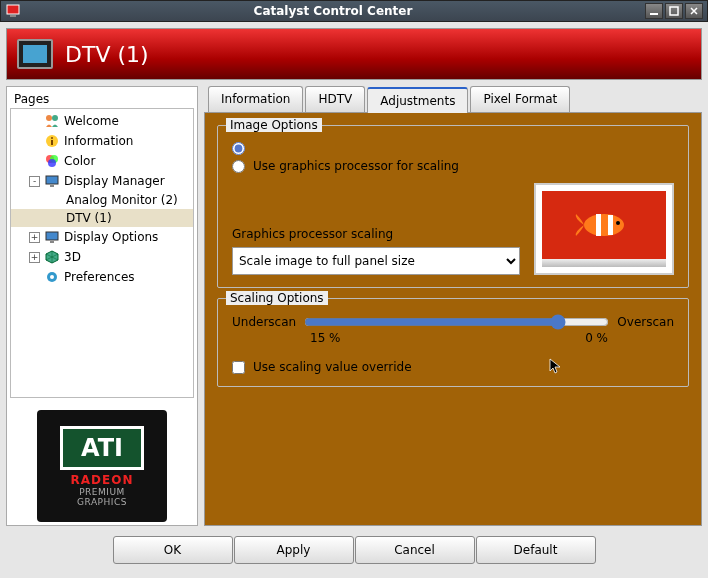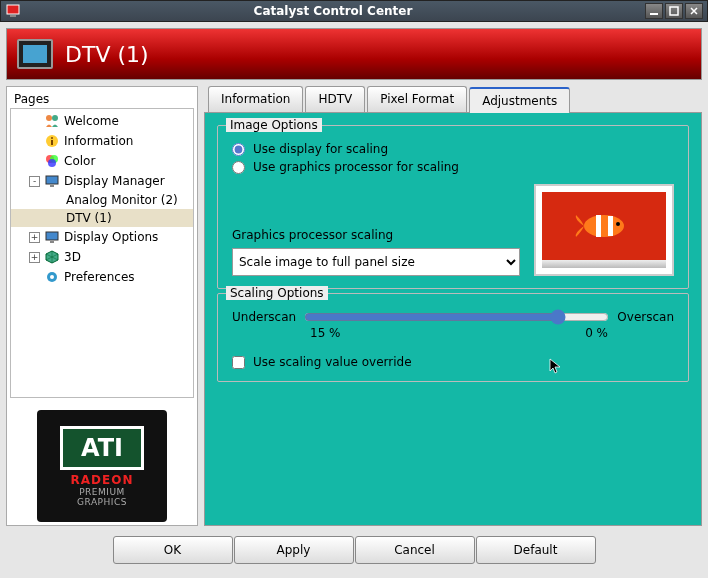--- a/index.html
+++ b/index.html
@@ -33,21 +33,21 @@
 .ati-badge { width:130px; height:112px; margin:12px auto 0; background:#111; border-radius:4px; display:flex; flex-direction:column; align-items:center; justify-content:center; }
 .ati-box { width:84px; height:44px; background:#14532d; display:flex; align-items:center; justify-content:center; color:#fff; font-weight:bold; font-size:24px; border:3px solid #fff; }
 .ati-text { color:#e22; font-weight:bold; letter-spacing:1px; margin-top:3px; font-size:12px; }
 .ati-sub { color:#aaa; font-size:9px; letter-spacing:0.5px; }
 
 .main { flex:1; display:flex; flex-direction:column; }
 .tabs { display:flex; gap:2px; margin-left:4px; }
 .tab { padding:5px 12px; border:1px solid #999; border-bottom:none; background:linear-gradient(#fff,#ddd); cursor:pointer; border-radius:3px 3px 0 0; }
 .tab.active { background:#eee; border-top:2px solid #2a62c9; font-weight:normal; position:relative; top:1px; }
 
-.content { flex:1; border:1px solid #999; background:#14b8a6; padding:12px; display:flex; flex-direction:column; gap:4px; }
+.content { flex:1; border:1px solid #999; background:#a16207; padding:12px; display:flex; flex-direction:column; gap:10px; }
 
 .fieldgroup { border:1px solid #bbb; border-radius:2px; padding:12px 14px; position:relative; }
 .fieldgroup > .legend { position:absolute; top:-8px; left:8px; background:#eee; padding:0 4px; }
 
 .radio-row { display:flex; align-items:center; gap:8px; margin:4px 0; }
 .radio-row input { accent-color:#5577cc; }
 
 .select-row { display:flex; gap:14px; align-items:flex-end; margin-top:10px; }
 .select-col { display:flex; flex-direction:column; gap:6px; flex:1; }
 select { width:100%; height:28px; border:1px solid #999; background:#fff; padding:2px; }
@@ -194,30 +194,29 @@
       <div class="ati-text">RADEON</div>
       <div class="ati-sub">PREMIUM</div>
       <div class="ati-sub">GRAPHICS</div>
     </div>
   </div>
 
   <div class="main">
     <div class="tabs" id="tabs">
         <div class="tab">Information</div>
         <div class="tab">HDTV</div>
+        <div class="tab active">Adjustments</div>
         <div class="tab">Pixel Format</div>
-        <div class="tab active">Adjustments</div>
       </div>
     <div class="content">
 
       <div class="fieldgroup">
         <span class="legend">Image Options</span>
         <label class="radio-row">
           <input type="radio" name="scaling" checked="" style="">
-          <span>Use display for scaling</span>
         </label>
         <label class="radio-row">
           <input type="radio" name="scaling" style="">
           <span>Use graphics processor for scaling</span>
         </label>
         <div class="select-row">
           <div class="select-col">
             <span>Graphics processor scaling</span>
             <select>
               <option>Scale image to full panel size</option>

